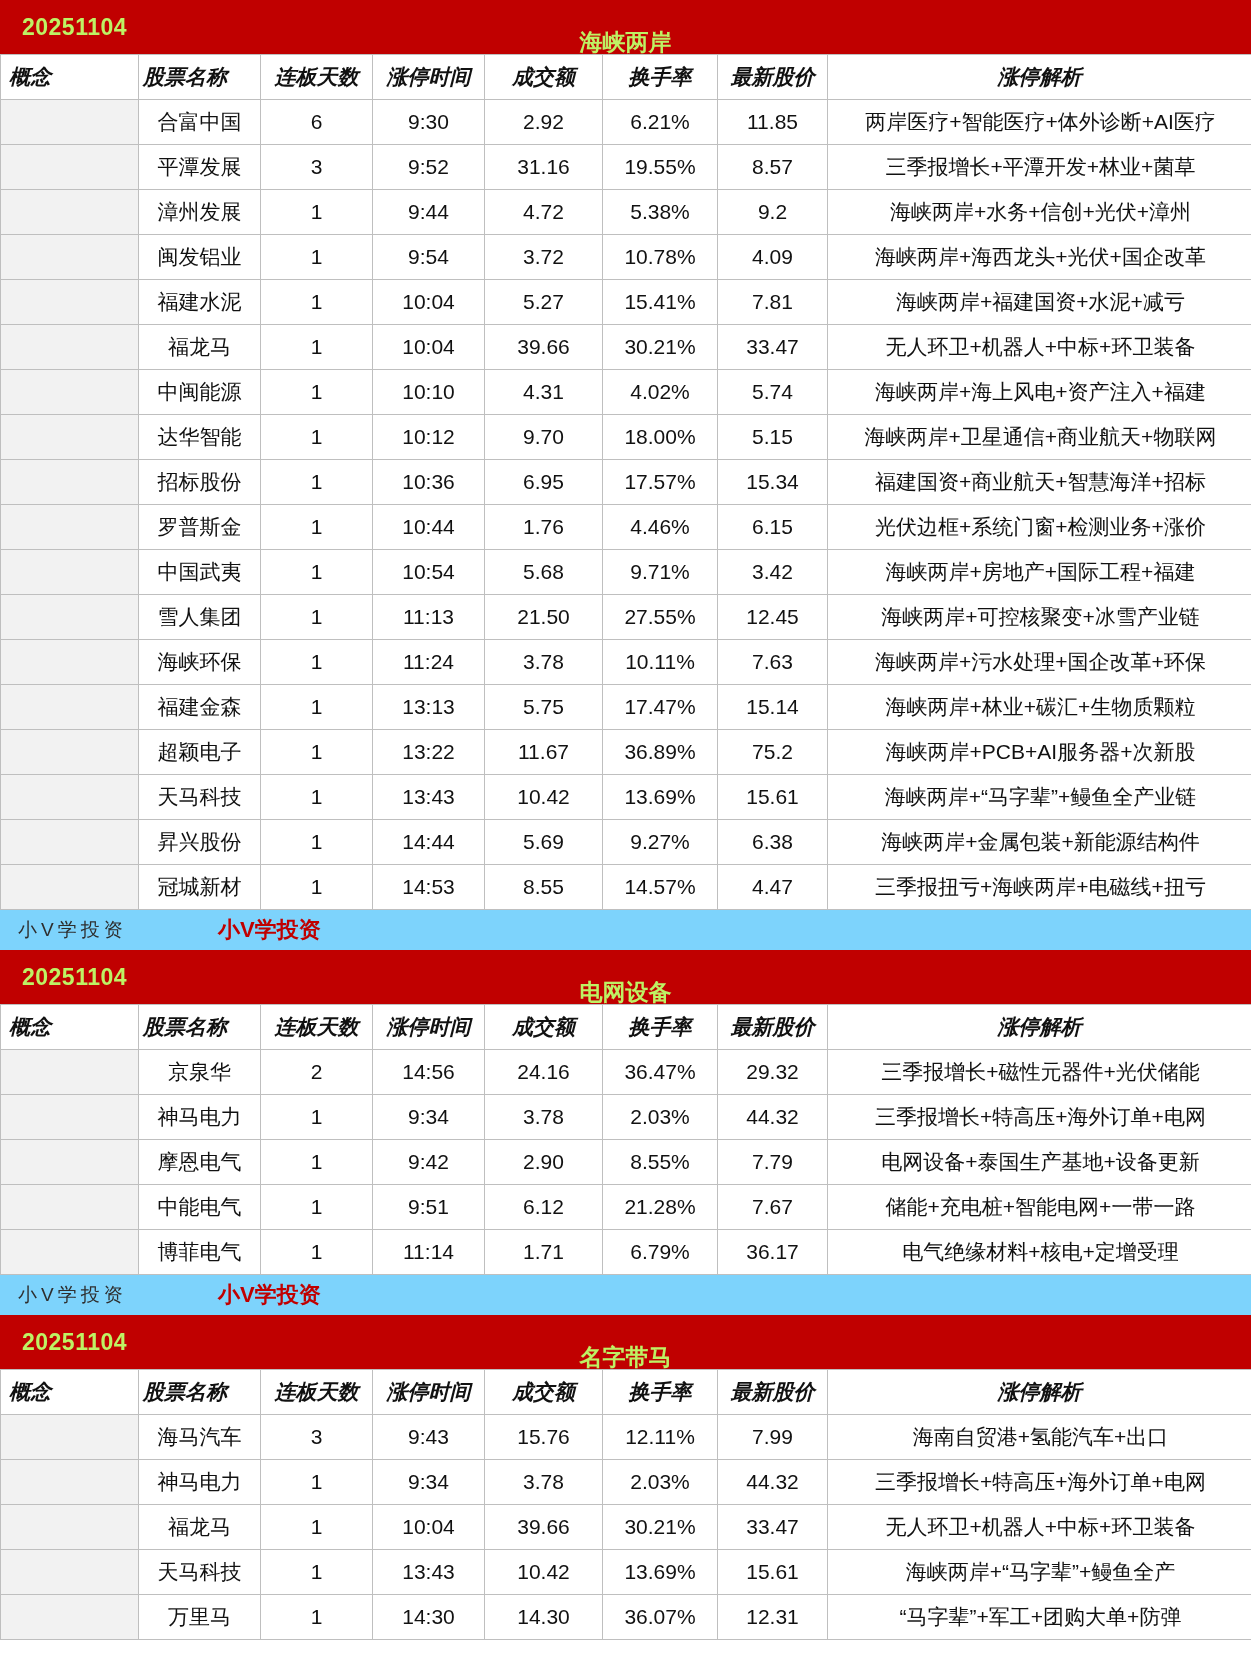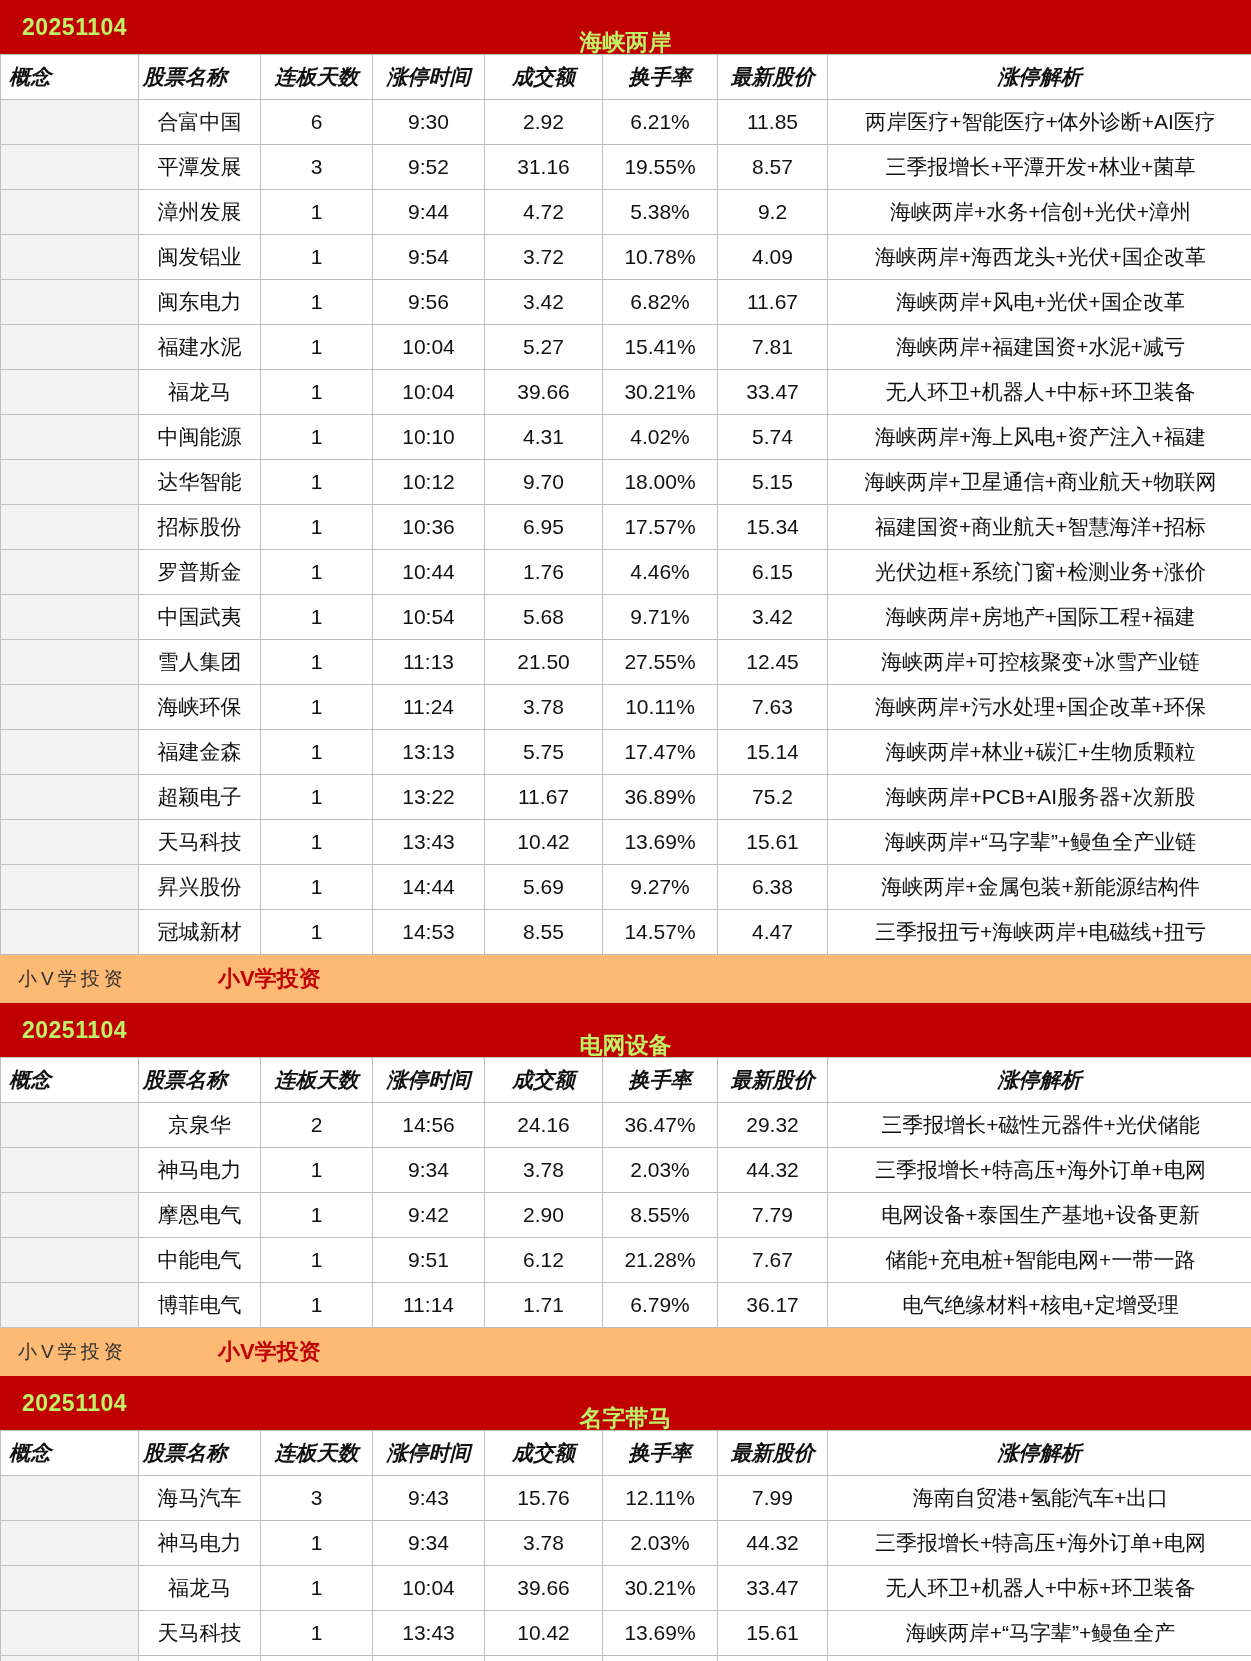--- a/index.html
+++ b/index.html
@@ -89,22 +89,22 @@
   table.stock td.num {
     text-align: center;
   }
   table.stock td.analysis {
     text-align: center;
     padding-left: 8px;
     font-size: 21px;
   }
   
   .footer-strip {
-    height: 48px;
-    background: #fdba74;
+    height: 40px;
+    background: #7dd3fc;
     position: relative;
     display: flex;
     align-items: center;
   }
   .footer-strip .wm {
     color: #c00000;
     font-weight: bold;
     font-size: 22px;
     position: absolute;
     left: 218px;
@@ -183,30 +183,20 @@
             </tr>
             <tr>
               <td class="concept"></td>
               <td class="name">闽发铝业</td>
               <td class="num">1</td>
               <td class="num">9:54</td>
               <td class="num">3.72</td>
               <td class="num">10.78%</td>
               <td class="num">4.09</td>
               <td class="analysis">海峡两岸+海西龙头+光伏+国企改革</td>
-            </tr>
-            <tr>
-              <td class="concept"></td>
-              <td class="name">闽东电力</td>
-              <td class="num">1</td>
-              <td class="num">9:56</td>
-              <td class="num">3.42</td>
-              <td class="num">6.82%</td>
-              <td class="num">11.67</td>
-              <td class="analysis">海峡两岸+风电+光伏+国企改革</td>
             </tr>
             <tr>
               <td class="concept"></td>
               <td class="name">福建水泥</td>
               <td class="num">1</td>
               <td class="num">10:04</td>
               <td class="num">5.27</td>
               <td class="num">15.41%</td>
               <td class="num">7.81</td>
               <td class="analysis">海峡两岸+福建国资+水泥+减亏</td>

